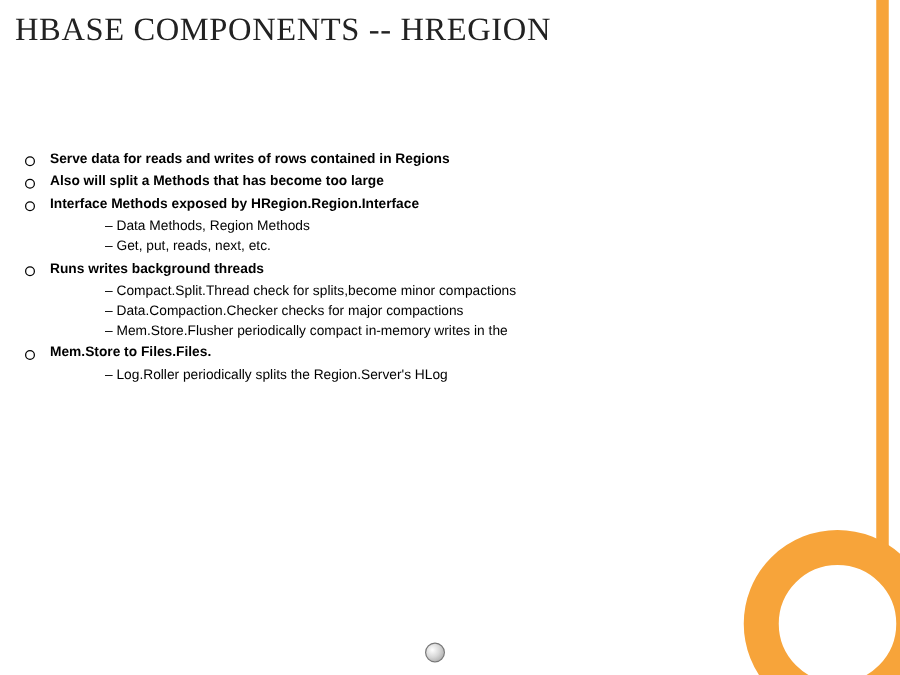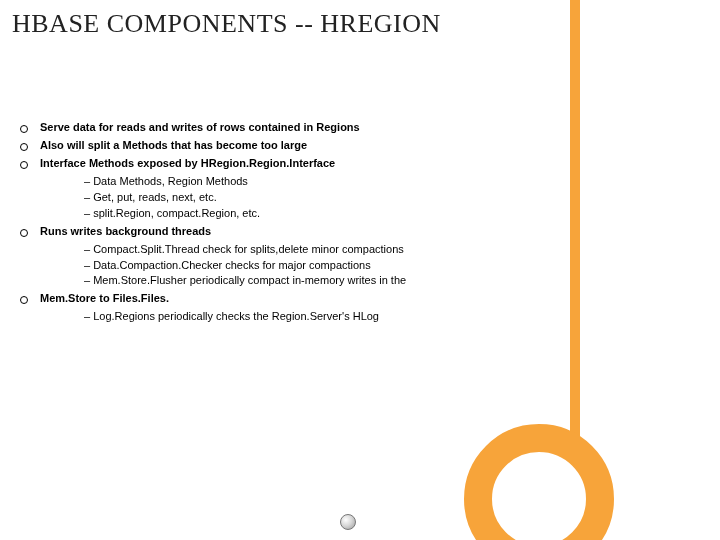--- a/index.html
+++ b/index.html
@@ -8,21 +8,21 @@
     width: 720px;
     height: 540px;
     background: #ffffff;
     font-family: Arial, Helvetica, sans-serif;
     color: #000;
     overflow: hidden;
     position: relative;
   }
   .slide {
     position: relative;
-    width: 580px;
+    width: 711px;
     height: 540px;
     box-sizing: border-box;
   }
   .title {
     position: absolute;
     top: 8px;
     left: 12px;
     right: 60px;
     font-family: Georgia, "Times New Roman", serif;
     font-size: 26px;
@@ -116,32 +116,31 @@
   </div>
 
   <div class="body">
     <ul class="outer">
       <li><span>Serve data for reads and writes of rows contained in Regions</span></li>
       <li><span>Also will split a Methods that has become too large</span></li>
       <li><span>Interface Methods exposed by HRegion.Region.Interface</span>
         <ul class="inner">
           <li><span>– Data Methods, Region Methods</span></li>
           <li><span>– Get, put, reads, next, etc.</span></li>
-          <li><span>– split.Region, compact.Region, etc.</span></li>
         </ul>
       </li>
       <li><span>Runs writes background threads</span>
         <ul class="inner">
-          <li><span>– Compact.Split.Thread check for splits,delete minor compactions</span></li>
+          <li><span>– Compact.Split.Thread check for splits,become minor compactions</span></li>
           <li><span>– Data.Compaction.Checker checks for major compactions</span></li>
           <li><span>– Mem.Store.Flusher periodically compact in-memory writes in the</span></li>
         </ul>
       </li>
       <li><span>Mem.Store to Files.Files.</span>
         <ul class="inner">
-          <li><span>– Log.Regions periodically checks the Region.Server's HLog</span></li>
+          <li><span>– Log.Roller periodically splits the Region.Server's HLog</span></li>
         </ul>
       </li>
     </ul>
   </div>
 
   <div class="page-marker"></div>
 </div>
 
 </body></html>

